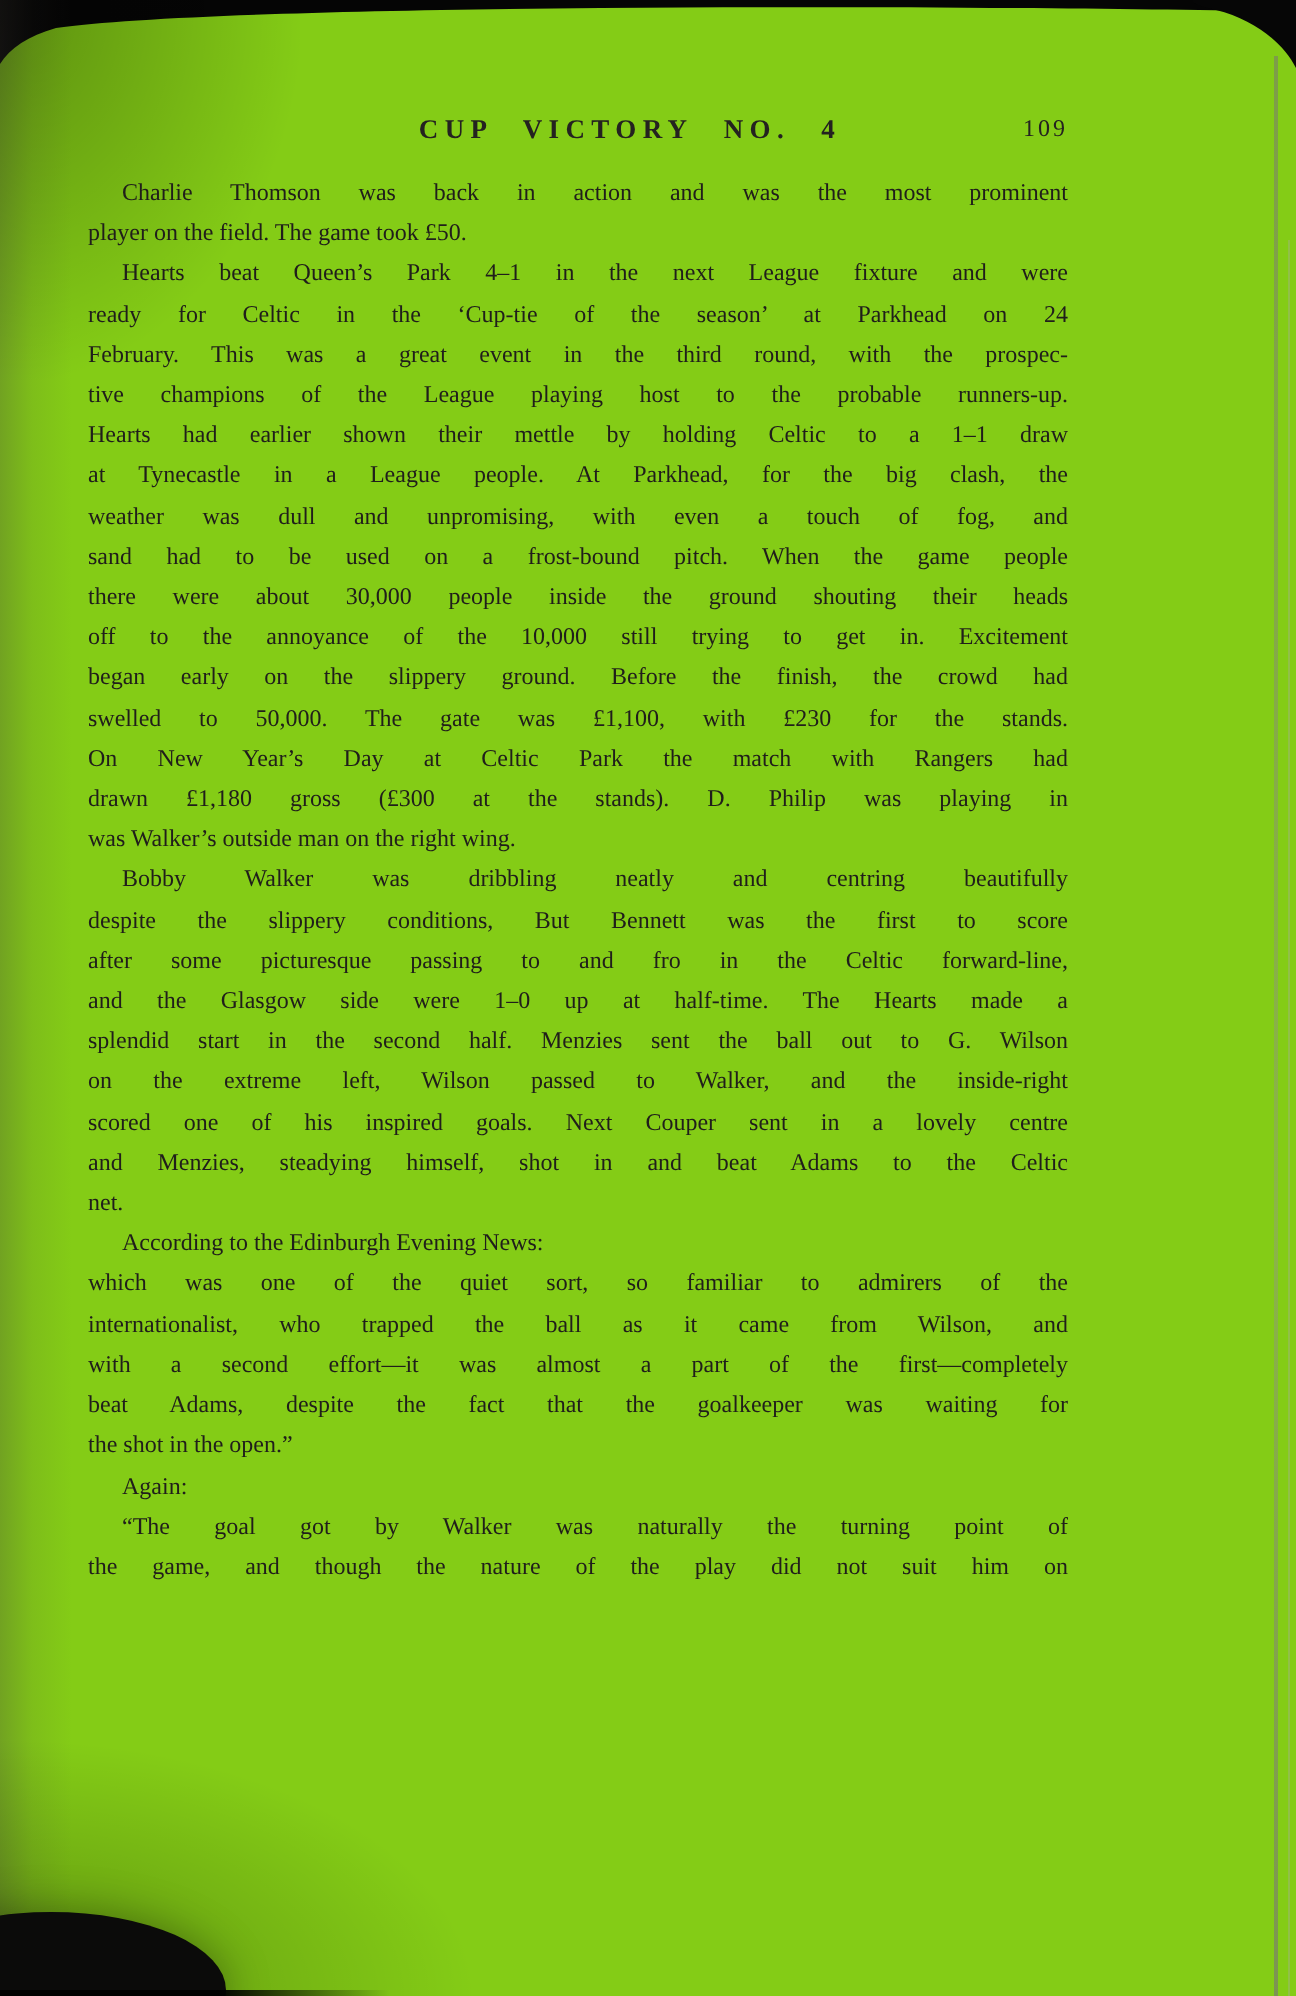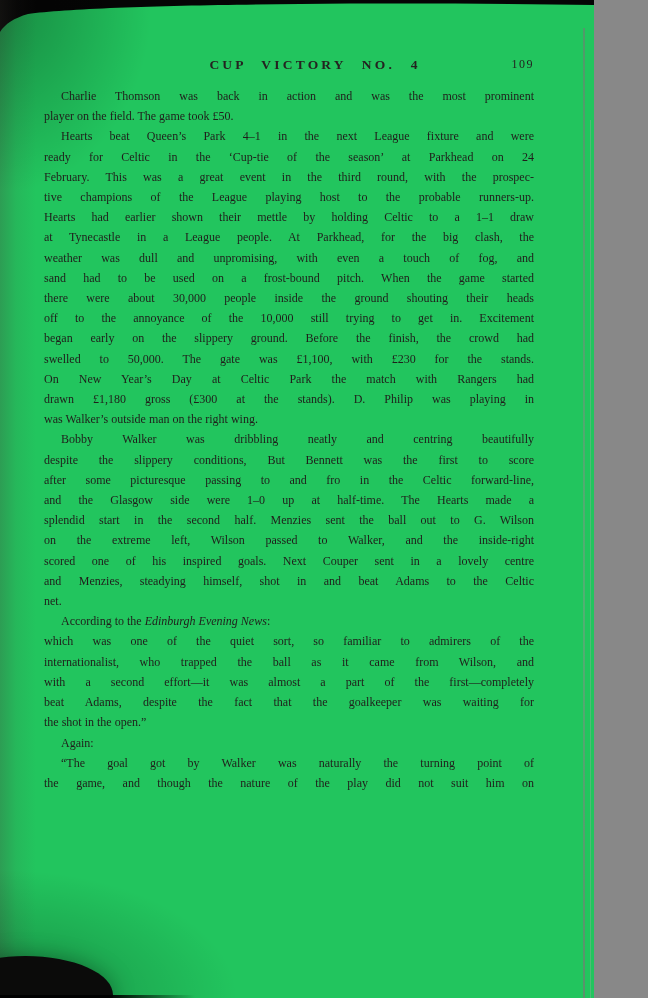--- a/index.html
+++ b/index.html
@@ -1,19 +1,19 @@
 <!DOCTYPE html>
 <html><head>
 <meta charset="utf-8">
 <style>
   html,body{margin:0;padding:0;background:#888;}
   .page{
     position:relative;
-    width:594px;height:998px;
-    background:#22c55e;
+    width:648px;height:998px;
+    background:#84cc16;
     overflow:hidden;
     font-family:"Liberation Serif","DejaVu Serif",serif;
     color:#201e1b;
   }
   
   .top-edge{position:absolute;top:0;left:0;width:648px;height:44px;pointer-events:none;}
   .gutter-shadow{
     position:absolute;top:0;left:0;width:36px;height:100%;
     background:linear-gradient(to right, rgba(70,66,60,0.30), rgba(70,66,60,0.10) 45%, rgba(255,255,255,0));
   }
@@ -56,21 +56,21 @@
   
   .text{
     position:absolute;left:44px;top:86px;width:490px;
     font-size:12px;line-height:20.2px;
   }
   .text p{margin:0;padding:0;}
   .ln{display:block;}
   .j{text-align:justify;text-align-last:justify;}
   .ind{text-indent:17px;}
   .quote{padding-left:22px;margin-top:10px;margin-bottom:10px;}
-  .pub{font-style:italic;}
+  .pub{}
 </style>
 </head>
 <body>
 
 <div class="page">
 
   <svg class="top-edge" viewBox="0 0 648 44" preserveAspectRatio="none">
     <path d="M0,0 L648,0 L648,2 L0,2 Z" fill="#000"></path>
     <path d="M0,0 L648,0 L648,6 C560,4 420,3 300,4 C180,5 70,8 28,14 C14,18 5,24 0,32 Z" fill="#050505"></path>
     <path d="M596,0 L648,0 L648,34 C642,22 628,10 608,5 C600,3 596,2 596,0 Z" fill="#060606"></path>
@@ -96,21 +96,21 @@
     </p>
 
     <p>
       <span class="ln j ind">Hearts beat Queen’s Park 4–1 in the next League fixture and were</span>
       <span class="ln j">ready for Celtic in the ‘Cup-tie of the season’ at Parkhead on 24</span>
       <span class="ln j">February. This was a great event in the third round, with the prospec-</span>
       <span class="ln j">tive champions of the League playing host to the probable runners-up.</span>
       <span class="ln j">Hearts had earlier shown their mettle by holding Celtic to a 1–1 draw</span>
       <span class="ln j">at Tynecastle in a League people. At Parkhead, for the big clash, the</span>
       <span class="ln j">weather was dull and unpromising, with even a touch of fog, and</span>
-      <span class="ln j">sand had to be used on a frost-bound pitch. When the game started</span>
+      <span class="ln j">sand had to be used on a frost-bound pitch. When the game people</span>
       <span class="ln j">there were about 30,000 people inside the ground shouting their heads</span>
       <span class="ln j">off to the annoyance of the 10,000 still trying to get in. Excitement</span>
       <span class="ln j">began early on the slippery ground. Before the finish, the crowd had</span>
       <span class="ln j">swelled to 50,000. The gate was £1,100, with £230 for the stands.</span>
       <span class="ln j">On New Year’s Day at Celtic Park the match with Rangers had</span>
       <span class="ln j">drawn £1,180 gross (£300 at the stands). D. Philip was playing in</span>
       <span class="ln">was Walker’s outside man on the right wing.</span>
     </p>
 
     <p>

